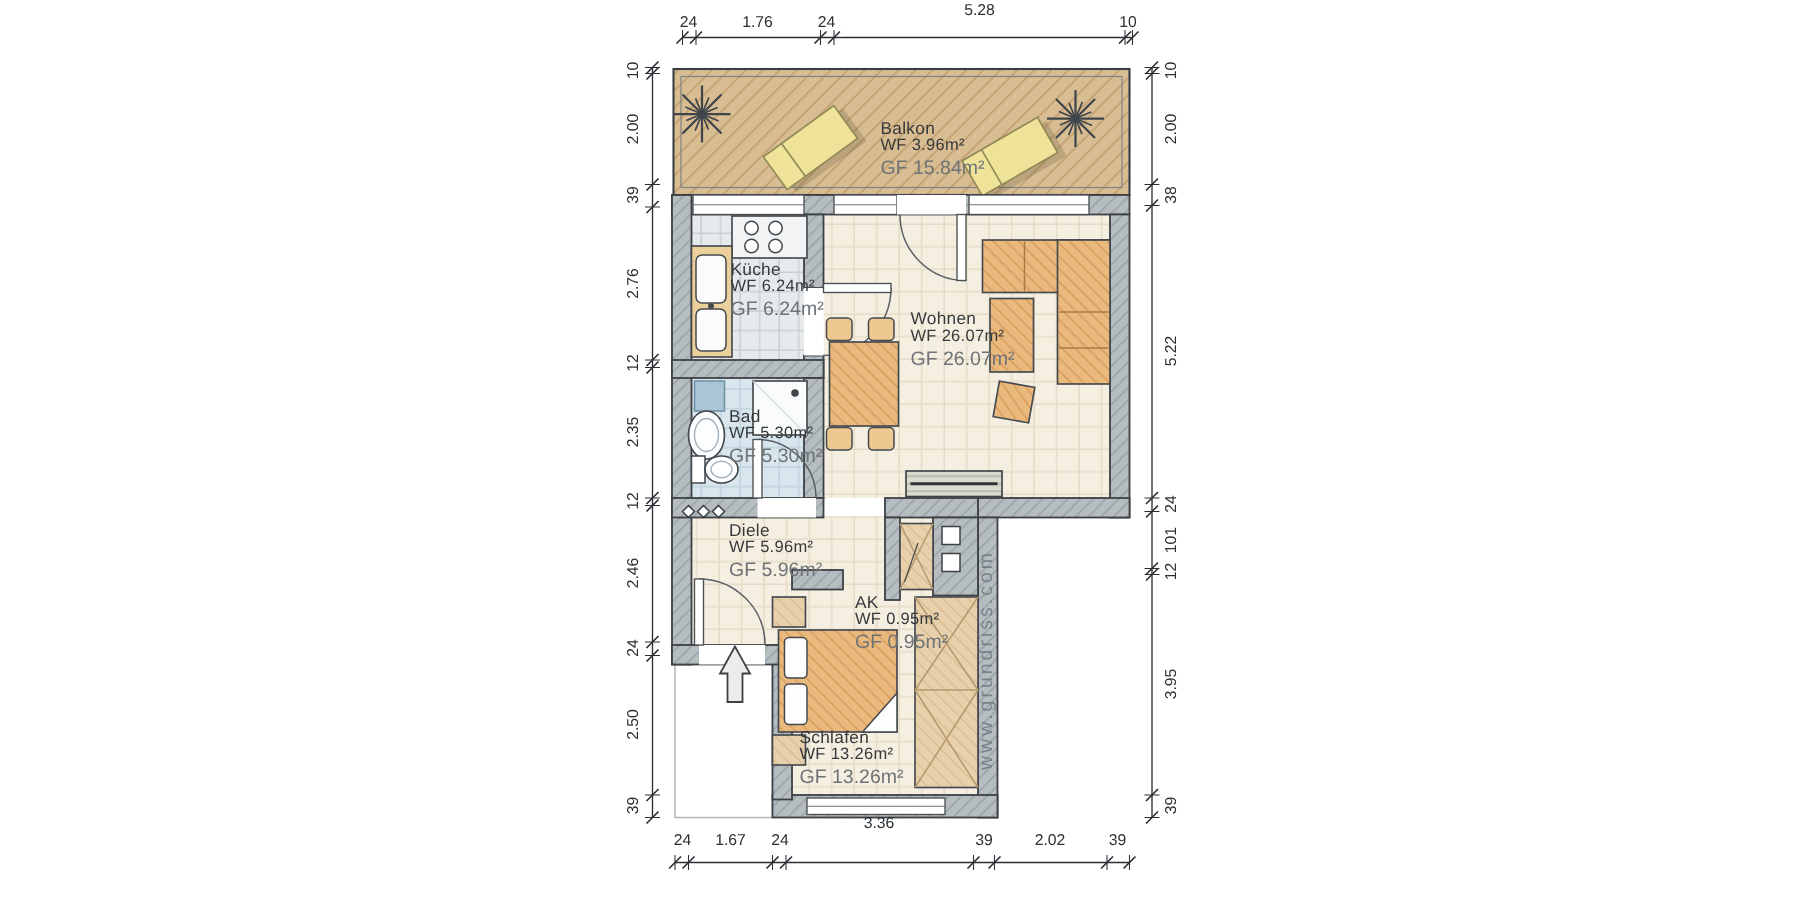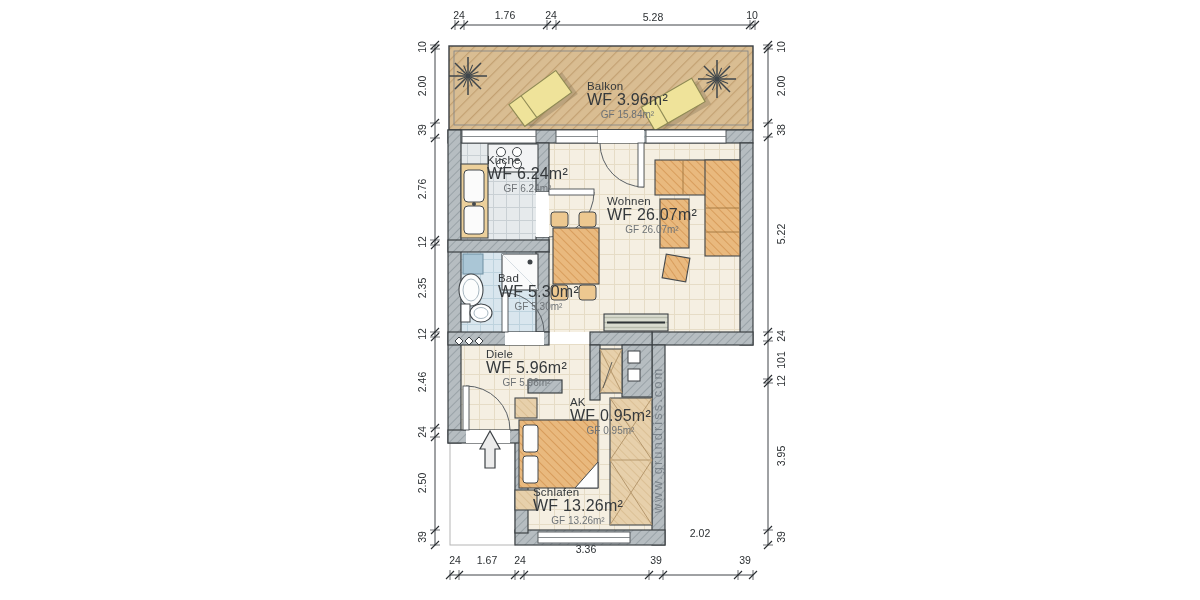--- a/index.html
+++ b/index.html
@@ -2,22 +2,22 @@
 <html><head>
 <meta charset="utf-8">
 <style>
   * { margin:0; padding:0; box-sizing:border-box; }
   html,body { background:#ffffff; }
   body { font-family:"Liberation Sans", sans-serif; }
   .stage { position:relative; width:1200px; height:600px; background:#fff; overflow:hidden; }
   svg.plan { position:absolute; left:0; top:0; display:block; }
   .room-label { position:absolute; color:#35393c; line-height:1.06; pointer-events:none; }
   .room-label .rn { font-size:11.5px; letter-spacing:.2px; }
-  .room-label .rw { font-size:16px; letter-spacing:.2px; }
-  .room-label .rg { font-size:10px; color:#6e7377; margin-top:1px;text-align:center; }
+  .room-label .rw { font-size:11px; letter-spacing:.2px; }
+  .room-label .rg { font-size:13px; color:#6e7377; margin-top:1px;text-align:center; }
   .dim { position:absolute; font-size:10.5px; color:#2c3033; white-space:nowrap; }
   .dim-h { transform:translate(-50%,-50%); }
   .dim-v { transform:translate(-50%,-50%) rotate(-90deg); }
   .watermark { position:absolute; left:657px; top:440px;
     transform:translate(-50%,-50%) rotate(-90deg);
     font-size:13px; letter-spacing:2px; color:rgba(108,116,124,.8); white-space:nowrap; }
 </style>
 </head>
 <body>
 
@@ -221,31 +221,31 @@
     <path d="M763 45H773 M763 49H773 M763 123H773 M763 137H773 M763 332H773 M763 341H773 M763 379H773 M763 383H773 M763 530H773 M763 545H773" stroke-width="0.7"></path>
     <path d="M764 49L772 41 M764 53L772 45 M764 127L772 119 M764 141L772 133 M764 336L772 328 M764 345L772 337 M764 383L772 375 M764 387L772 379 M764 534L772 526 M764 549L772 541" stroke-width="1.1"></path>
   </g>
 </svg>
 
 <div class="room-label" style="left:587px;top:80px">
   <div class="rn">Balkon</div>
   <div class="rw">WF 3.96m²</div>
   <div class="rg">GF 15.84m²</div>
 </div>
-<div class="room-label" style="left:487px;top:154px">
+<div class="room-label" style="left:487px;top:174px">
   <div class="rn">Küche</div>
   <div class="rw">WF 6.24m²</div>
   <div class="rg">GF 6.24m²</div>
 </div>
-<div class="room-label" style="left:607px;top:195px">
+<div class="room-label" style="left:607px;top:207px">
   <div class="rn">Wohnen</div>
   <div class="rw">WF 26.07m²</div>
   <div class="rg">GF 26.07m²</div>
 </div>
-<div class="room-label" style="left:498px;top:272px">
+<div class="room-label" style="left:486px;top:272px">
   <div class="rn">Bad</div>
   <div class="rw">WF 5.30m²</div>
   <div class="rg">GF 5.30m²</div>
 </div>
 <div class="room-label" style="left:486px;top:348px">
   <div class="rn">Diele</div>
   <div class="rw">WF 5.96m²</div>
   <div class="rg">GF 5.96m²</div>
 </div>
 <div class="room-label" style="left:570px;top:396px">
@@ -255,29 +255,29 @@
 </div>
 <div class="room-label" style="left:533px;top:486px">
   <div class="rn">Schlafen</div>
   <div class="rw">WF 13.26m²</div>
   <div class="rg">GF 13.26m²</div>
 </div>
 
 <div class="dim dim-h" style="left:459px;top:15px">24</div>
 <div class="dim dim-h" style="left:505px;top:15px">1.76</div>
 <div class="dim dim-h" style="left:551px;top:15px">24</div>
-<div class="dim dim-h" style="left:653px;top:17px">5.28</div>
+<div class="dim dim-h" style="left:653px;top:7px">5.28</div>
 <div class="dim dim-h" style="left:752px;top:15px">10</div>
 
 <div class="dim dim-h" style="left:455px;top:560px">24</div>
 <div class="dim dim-h" style="left:487px;top:560px">1.67</div>
 <div class="dim dim-h" style="left:520px;top:560px">24</div>
 <div class="dim dim-h" style="left:586px;top:549px">3.36</div>
 <div class="dim dim-h" style="left:656px;top:560px">39</div>
-<div class="dim dim-h" style="left:700px;top:533px">2.02</div>
+<div class="dim dim-h" style="left:700px;top:560px">2.02</div>
 <div class="dim dim-h" style="left:745px;top:560px">39</div>
 
 <div class="dim dim-v" style="left:422px;top:47px">10</div>
 <div class="dim dim-v" style="left:422px;top:86px">2.00</div>
 <div class="dim dim-v" style="left:422px;top:130px">39</div>
 <div class="dim dim-v" style="left:422px;top:189px">2.76</div>
 <div class="dim dim-v" style="left:422px;top:242px">12</div>
 <div class="dim dim-v" style="left:422px;top:288px">2.35</div>
 <div class="dim dim-v" style="left:422px;top:334px">12</div>
 <div class="dim dim-v" style="left:422px;top:382px">2.46</div>

